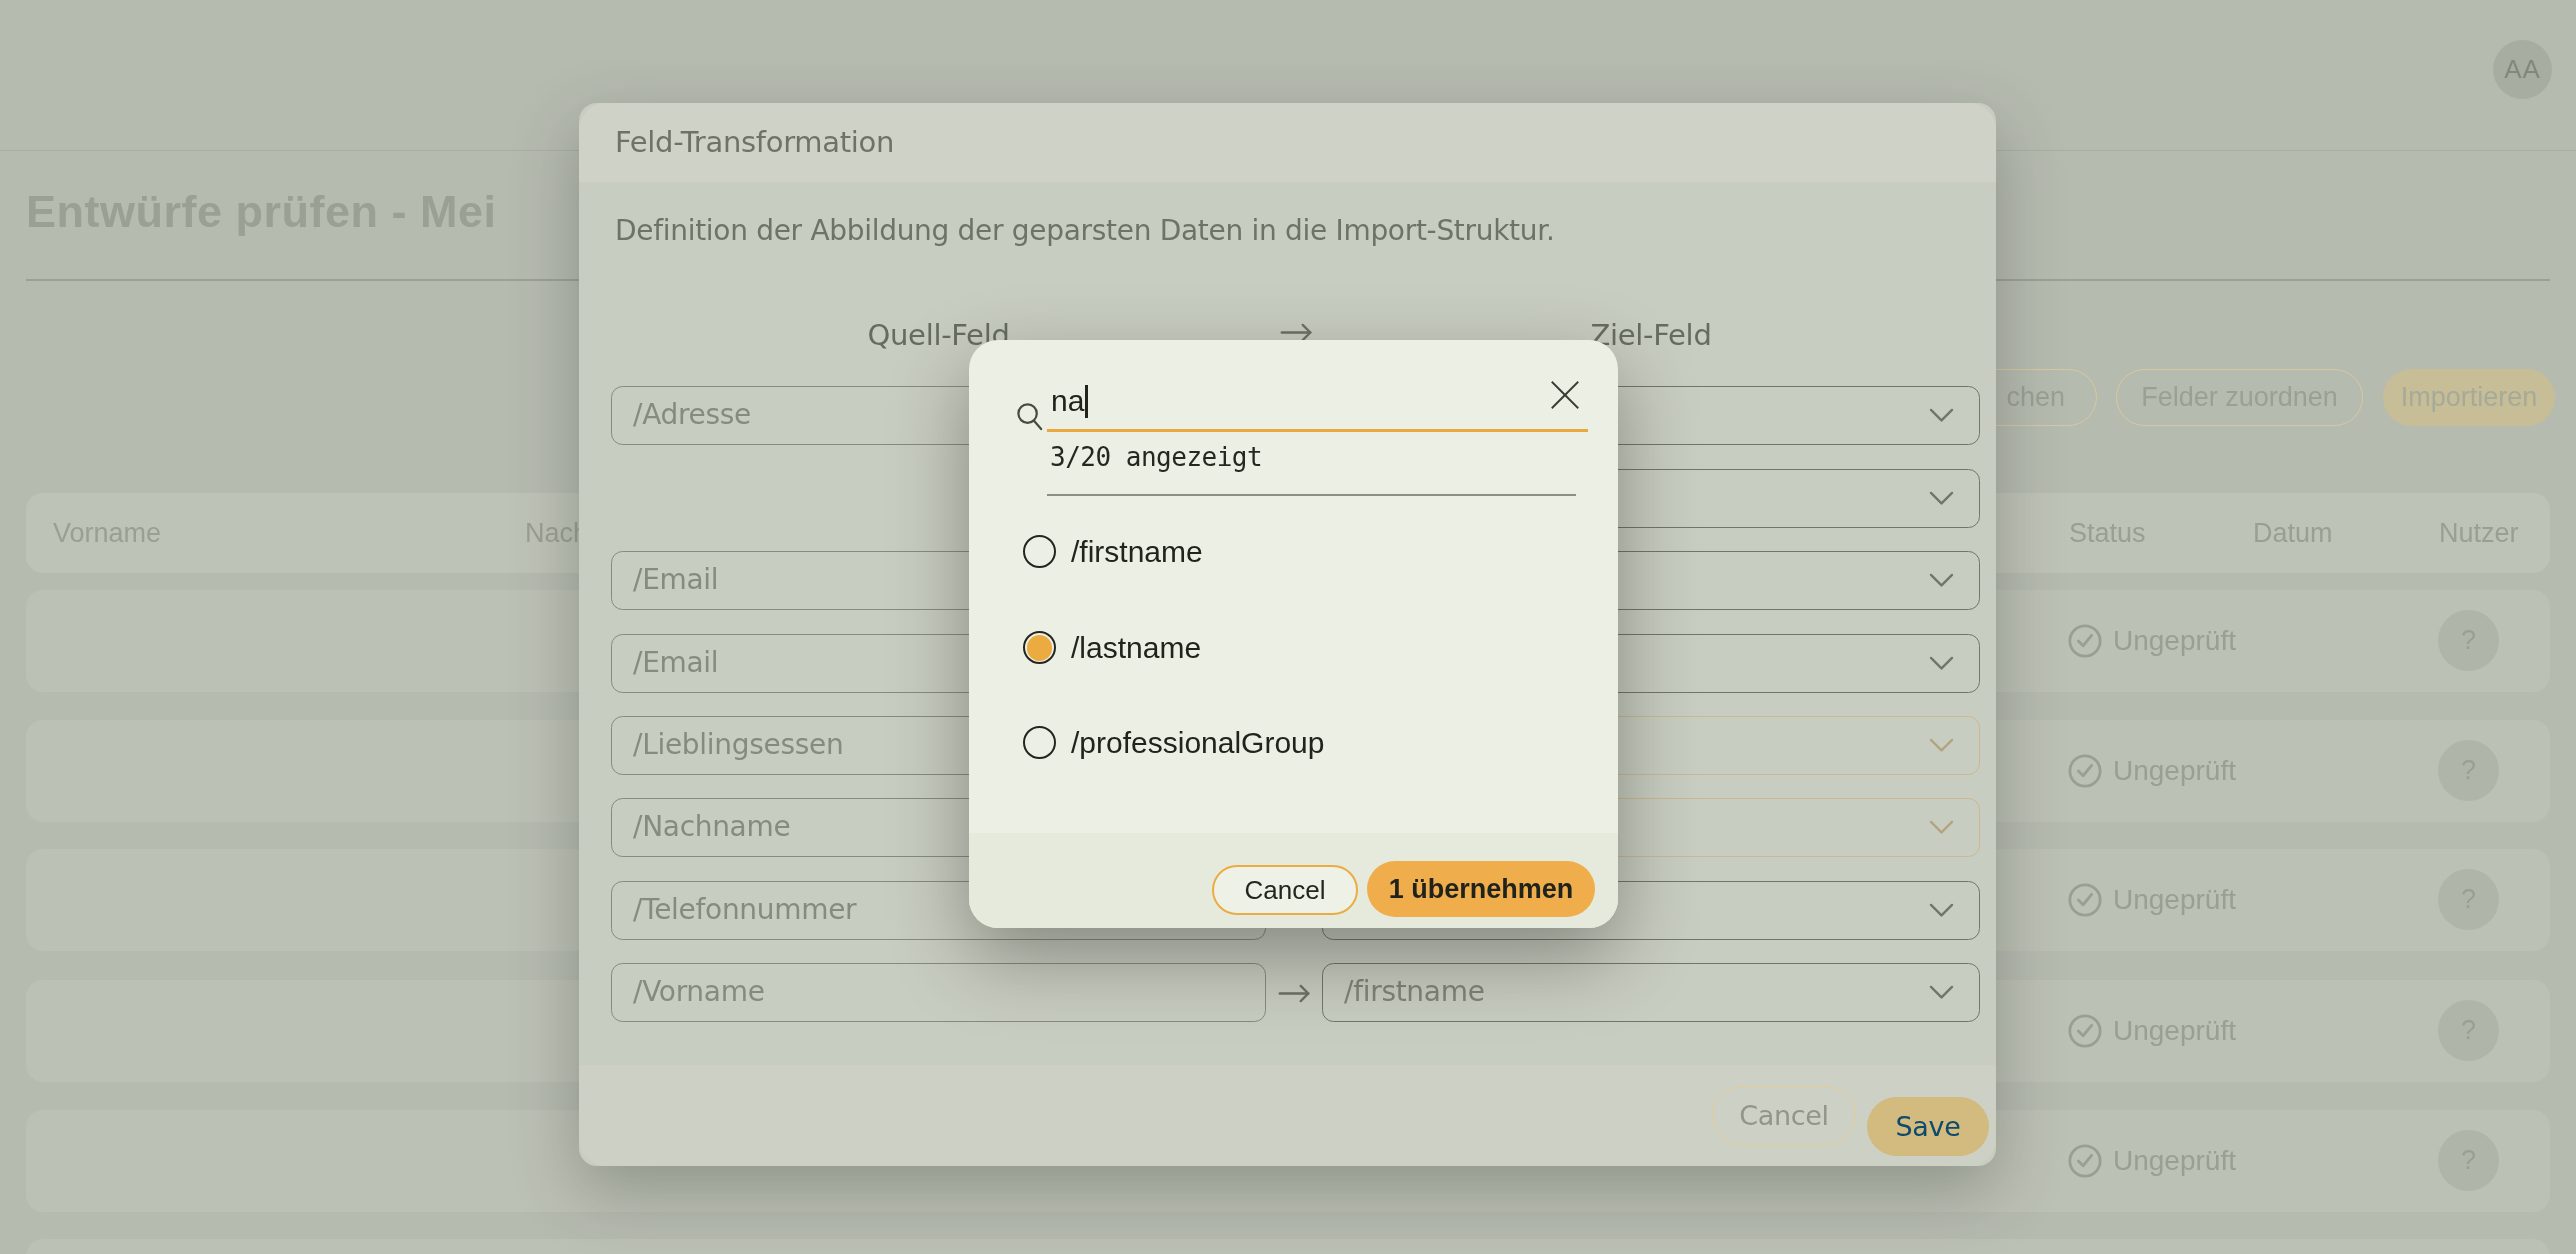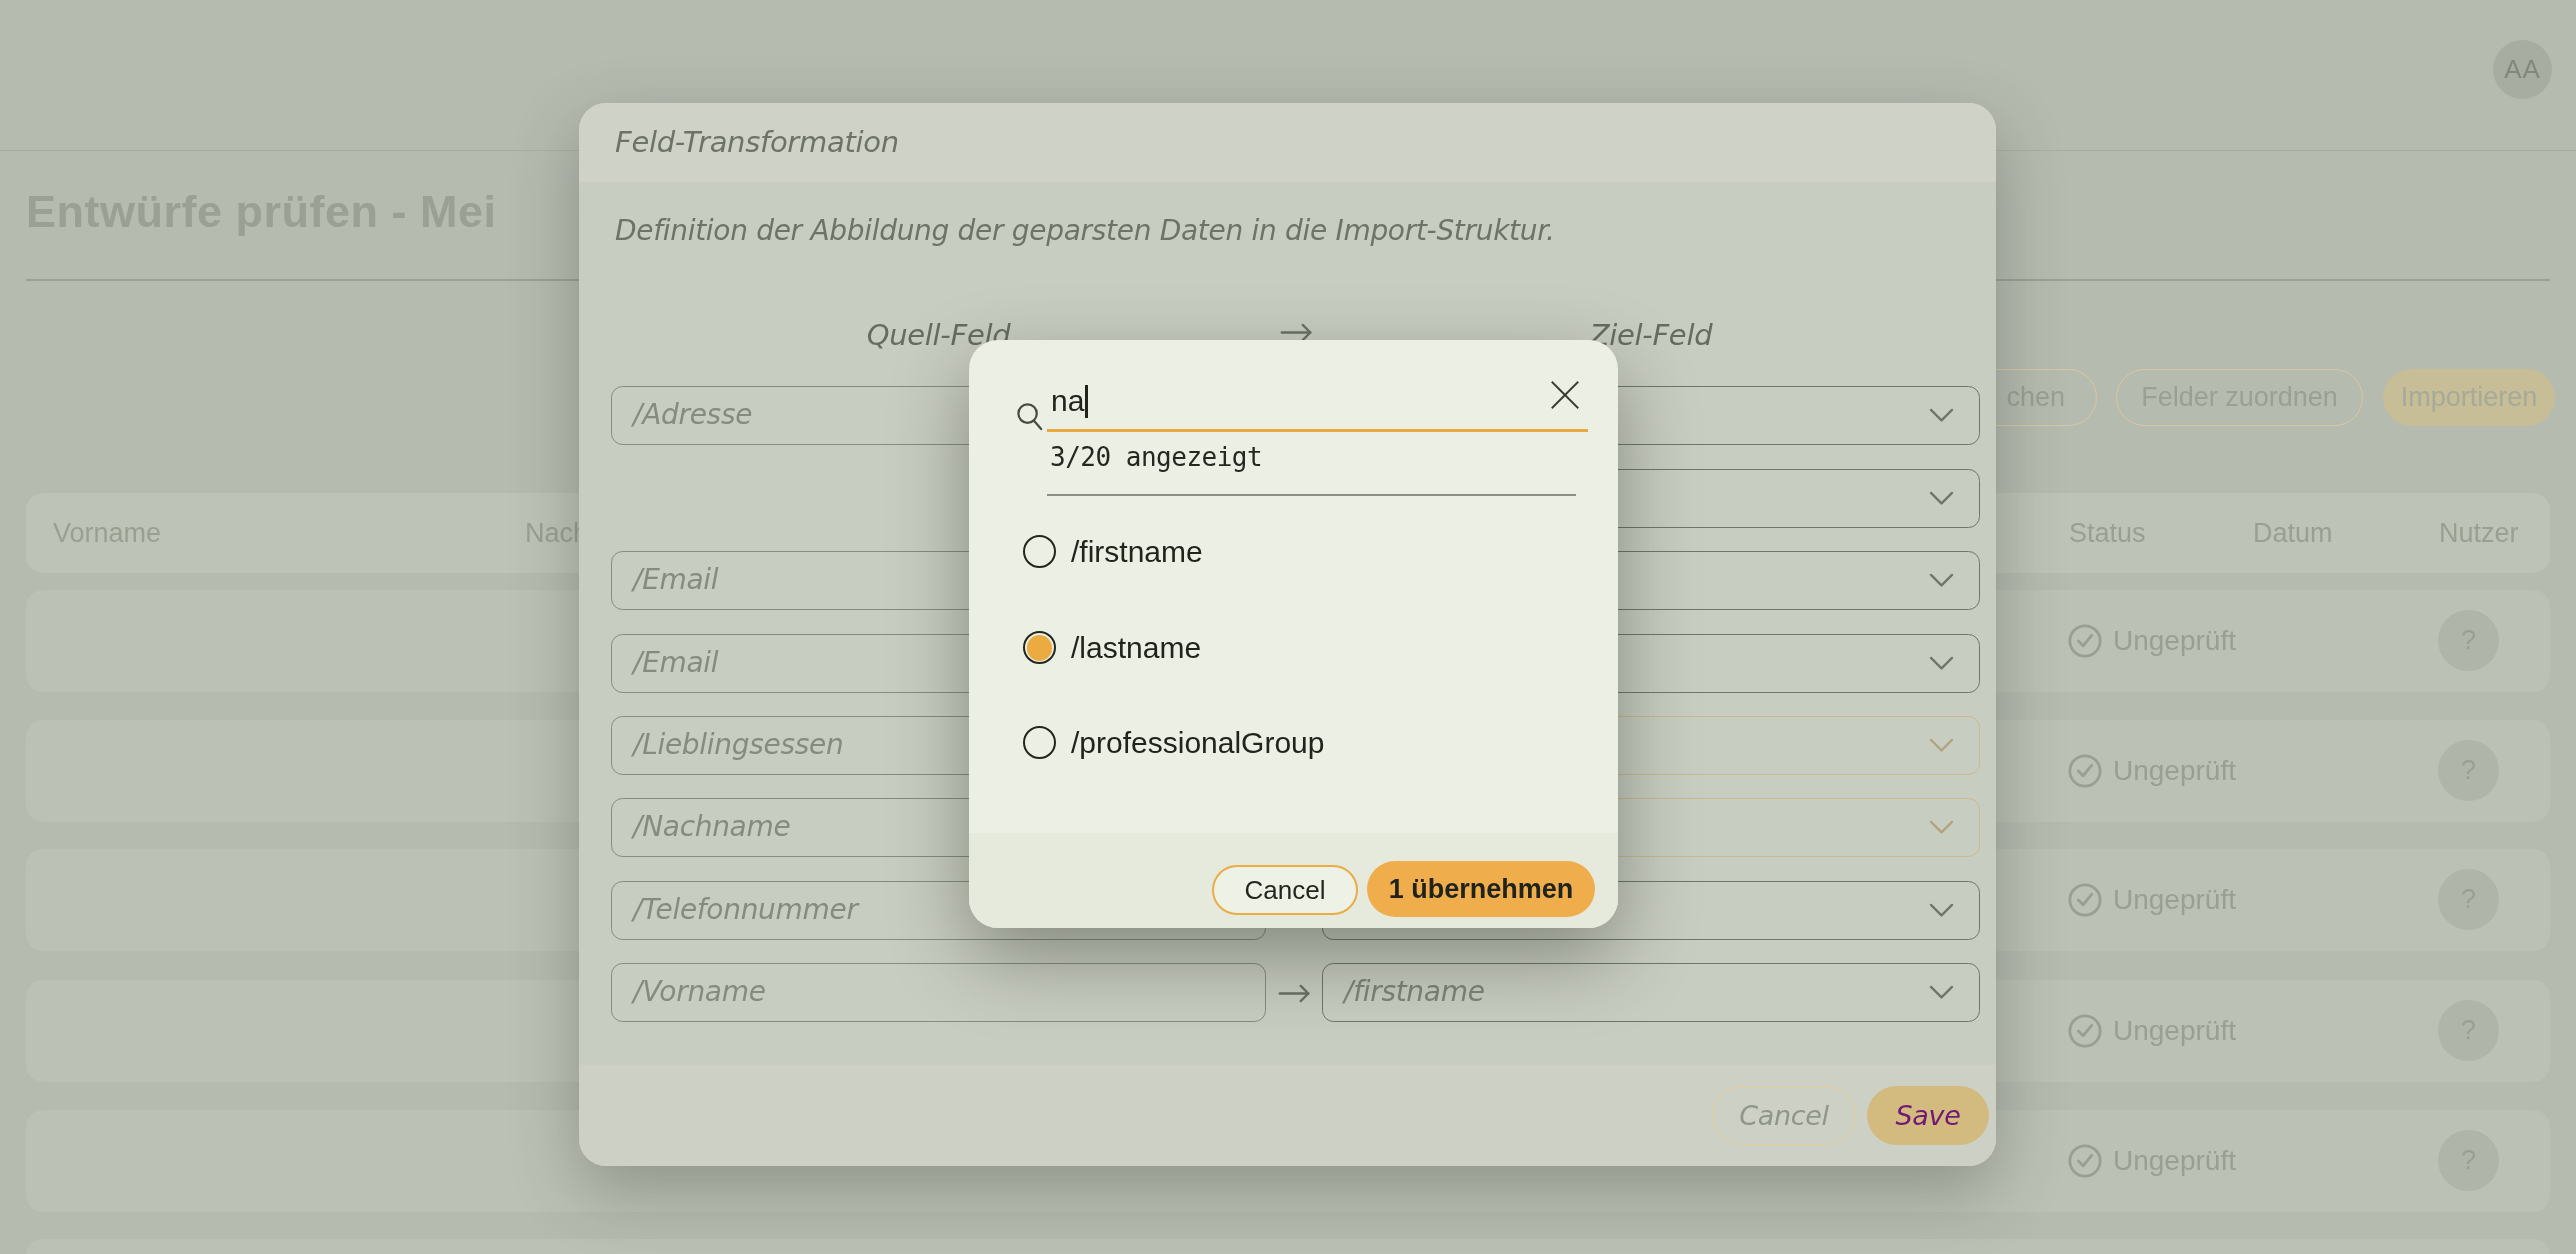--- a/index.html
+++ b/index.html
@@ -32,23 +32,23 @@
   .th-datum{left:2227px;} .th-nutzer{left:2413px;}
 
   .trow{position:absolute;left:26px;width:2524px;height:102px;border-radius:17px;background:#bcc1b5;}
   .status-group{position:absolute;left:2041px;top:0;height:102px;display:flex;align-items:center;gap:10px;
                 color:#99a092;font-size:28px;}
   .check-icon{width:36px;height:36px;display:block;}
   .help-btn{position:absolute;left:2412px;top:20px;width:61px;height:61px;border-radius:50%;
             background:#b0b5aa;color:#99a092;font-size:27px;display:flex;align-items:center;justify-content:center;}
 
   
-  .modal{position:absolute;left:579px;top:103px;width:1417px;height:1063px;border-radius:27px;
+  .modal{position:absolute;left:579px;top:103px;width:1417px;height:1063px;border-radius:18px;
          background:#c8cdc1;box-shadow:0 24px 67px rgba(40,45,35,.30);
-         font-family:"DejaVu Sans",sans-serif;letter-spacing:-0.3px;font-style:italic;}
+         font-family:"DejaVu Sans",sans-serif;letter-spacing:-0.3px;}
   .modal-header{position:absolute;left:0;top:0;width:100%;height:79px;background:#cfd3c7;
                 border-radius:27px 27px 0 0;}
   .modal-title{position:absolute;left:36px;top:0;line-height:79px;font-size:29px;color:#6d7467;}
   .modal-desc{position:absolute;left:36px;top:111px;font-size:28px;color:#6d7467;}
   .col-head{position:absolute;top:215px;font-size:29px;color:#666d5f;text-align:center;}
   .ch-src{left:32px;width:655px;} .ch-dst{left:743px;width:658px;}
   .ch-arrow{left:699px;width:42px;top:218px;}
 
   .map-row{position:absolute;left:0;width:100%;height:59px;}
   .src-field{position:absolute;left:32px;width:655px;height:59px;box-sizing:border-box;
@@ -59,22 +59,22 @@
            border:1.9px solid #6f766a;border-radius:11.5px;color:#6f766a;}
   .tselect.st-active{border-color:#ccb88e;color:#b3a47f;}
   .tselect .val{position:absolute;left:21px;line-height:56px;font-size:28px;color:#7e8577;white-space:nowrap;}
   .chev{position:absolute;right:25px;top:21px;}
 
   .modal-footer{position:absolute;left:0;bottom:0;width:100%;height:101px;background:#cdd1c5;
                 border-radius:0 0 27px 27px;}
   .m-cancel{position:absolute;left:1133px;top:21px;width:144px;height:59px;border-radius:30px;
             border:1.9px solid #e5cb97;box-sizing:border-box;color:#8f968a;font-size:27px;
             display:flex;align-items:center;justify-content:center;background:transparent;}
-  .m-save{position:absolute;left:1288px;top:21px;width:122px;height:59px;border-radius:30px;
-          background:#d3ba7f;color:#701a75;font-size:27px;
+  .m-save{position:absolute;left:1288px;top:32px;width:122px;height:59px;border-radius:30px;
+          background:#d3ba7f;color:#0c4a6e;font-size:27px;
           display:flex;align-items:center;justify-content:center;}
 
   
   .popup{position:absolute;left:969px;top:340px;width:649px;height:588px;border-radius:29px;
          background:#ecf0e4;box-shadow:0 29px 77px rgba(25,30,20,.38);color:#20241d;}
   .popup-close{position:absolute;right:36px;top:38px;width:34px;height:34px;cursor:pointer;}
   .search-icon{position:absolute;left:46px;top:61px;width:31px;height:31px;}
   .search-text{position:absolute;left:82px;top:44px;font-size:30px;color:#20241d;white-space:nowrap;}
   .caret{display:inline-block;width:2.9px;height:33px;background:#20241d;vertical-align:-6.7px;margin-left:1px;}
   .search-underline{position:absolute;left:78px;top:89px;width:541px;height:2.9px;background:#e9a93f;}

